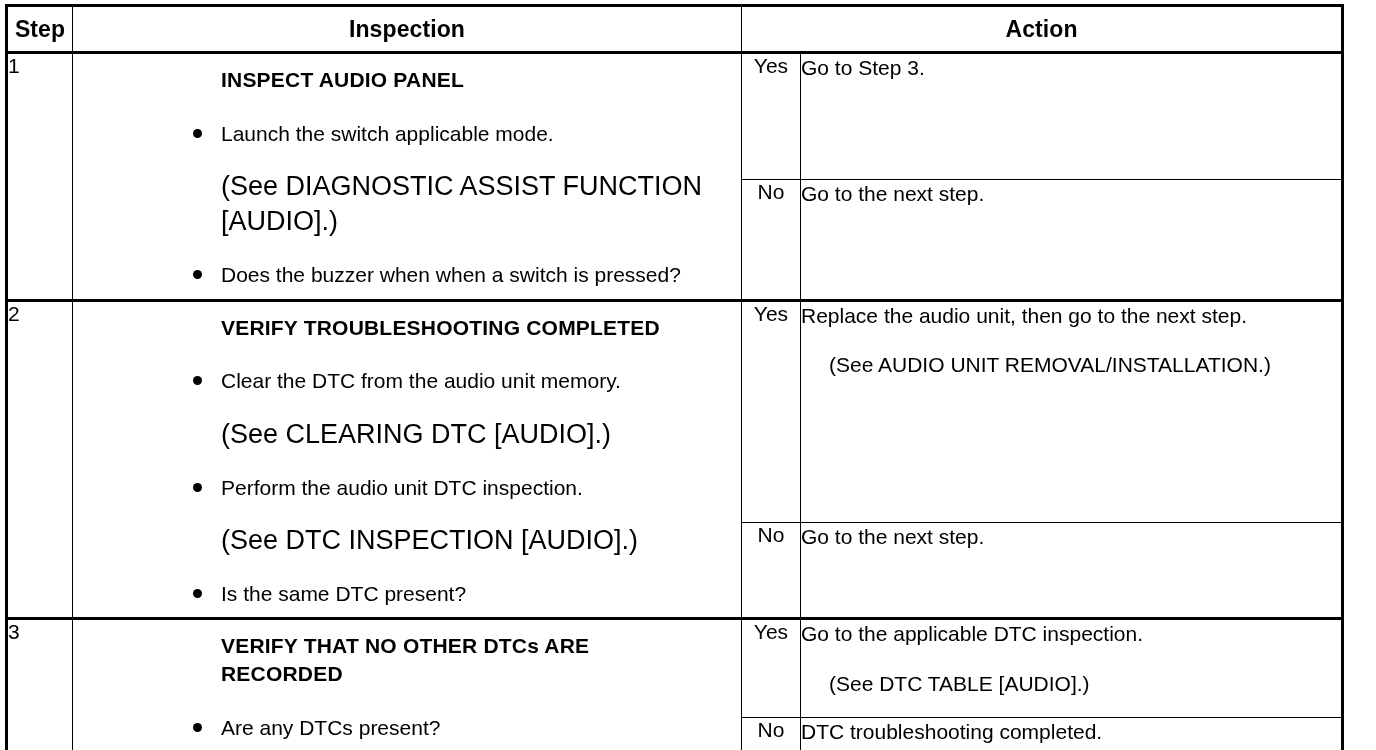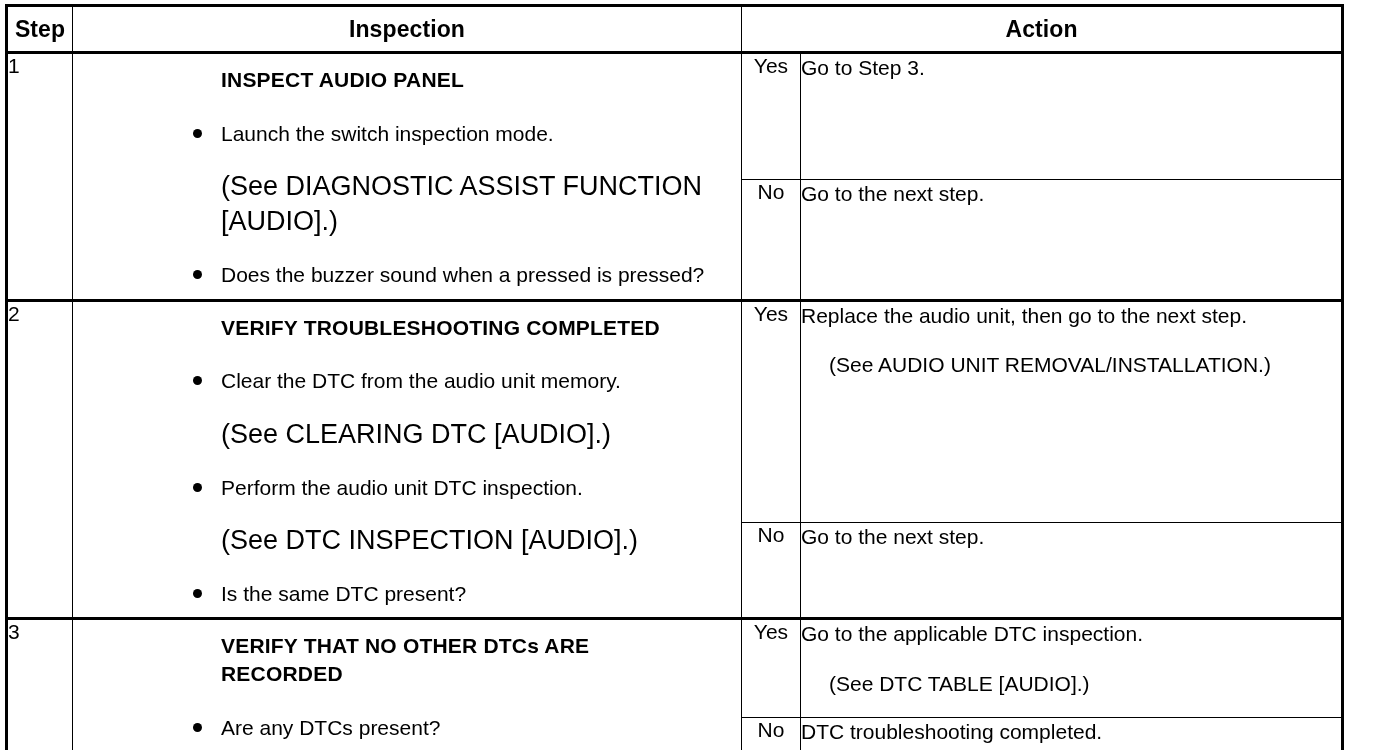--- a/index.html
+++ b/index.html
@@ -170,29 +170,29 @@
 
       <tr class="step-top">
         <td class="step-num" rowspan="2">1</td>
 
         <td class="insp" rowspan="2">
           <div class="insp-inner">
             <div class="insp-title">INSPECT AUDIO PANEL</div>
             <div class="gap-sm"></div>
             <div class="bullet-line">
               <span class="dot"></span>
-              <span>Launch the switch inspection mode.</span>
+              <span>Launch the switch applicable mode.</span>
             </div>
             <div class="gap-md"></div>
             <div class="sub-line">(See DIAGNOSTIC ASSIST FUNCTION</div>
             <div class="sub-line">[AUDIO].)</div>
             <div class="gap-md"></div>
             <div class="bullet-line">
               <span class="dot"></span>
-              <span>Does the buzzer sound when a pressed is pressed?</span>
+              <span>Does the buzzer when when a switch is pressed?</span>
             </div>
           </div>
         </td>
 
         <td class="yn r1-yes">Yes</td>
         <td class="action r1-yes">
           <p>Go to Step 3.</p>
         </td>
       </tr>
 

